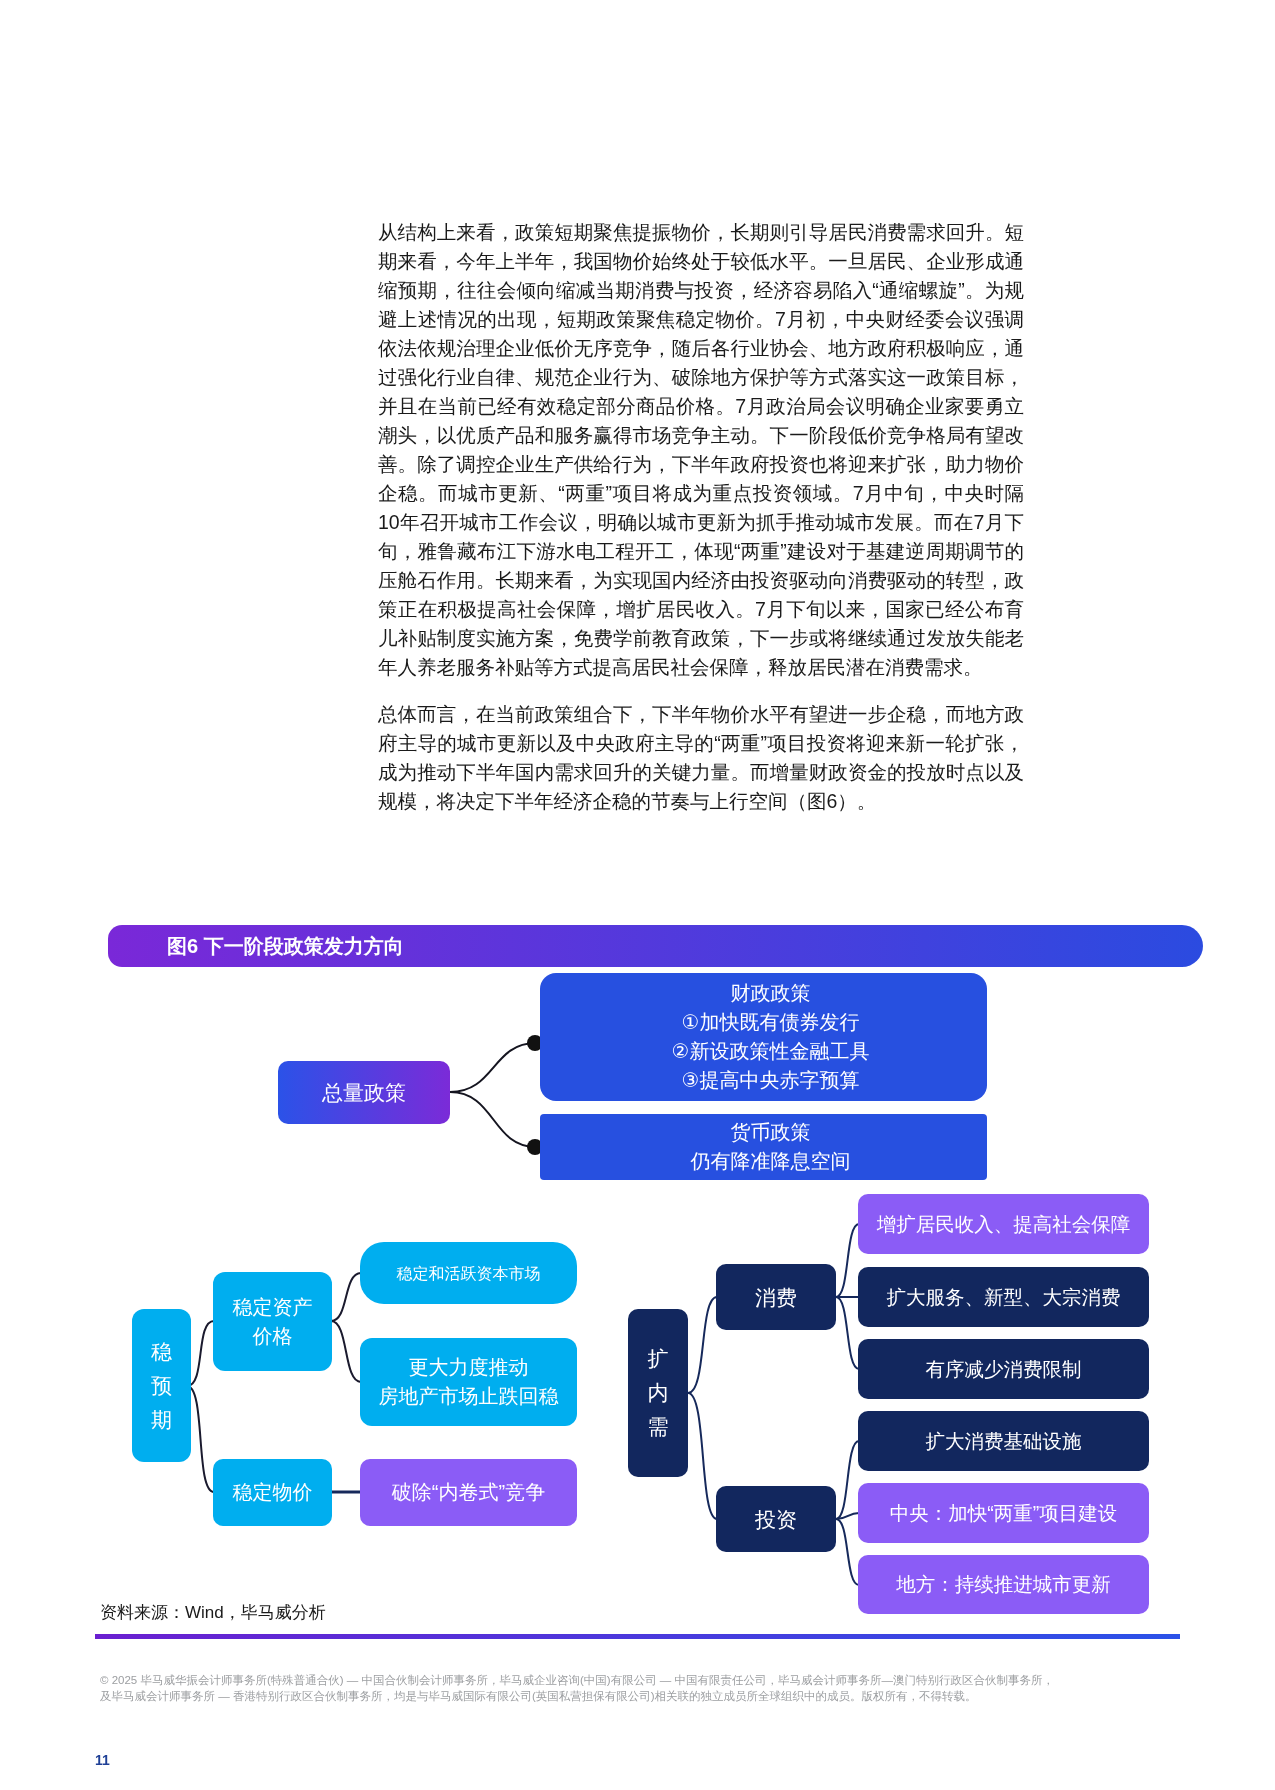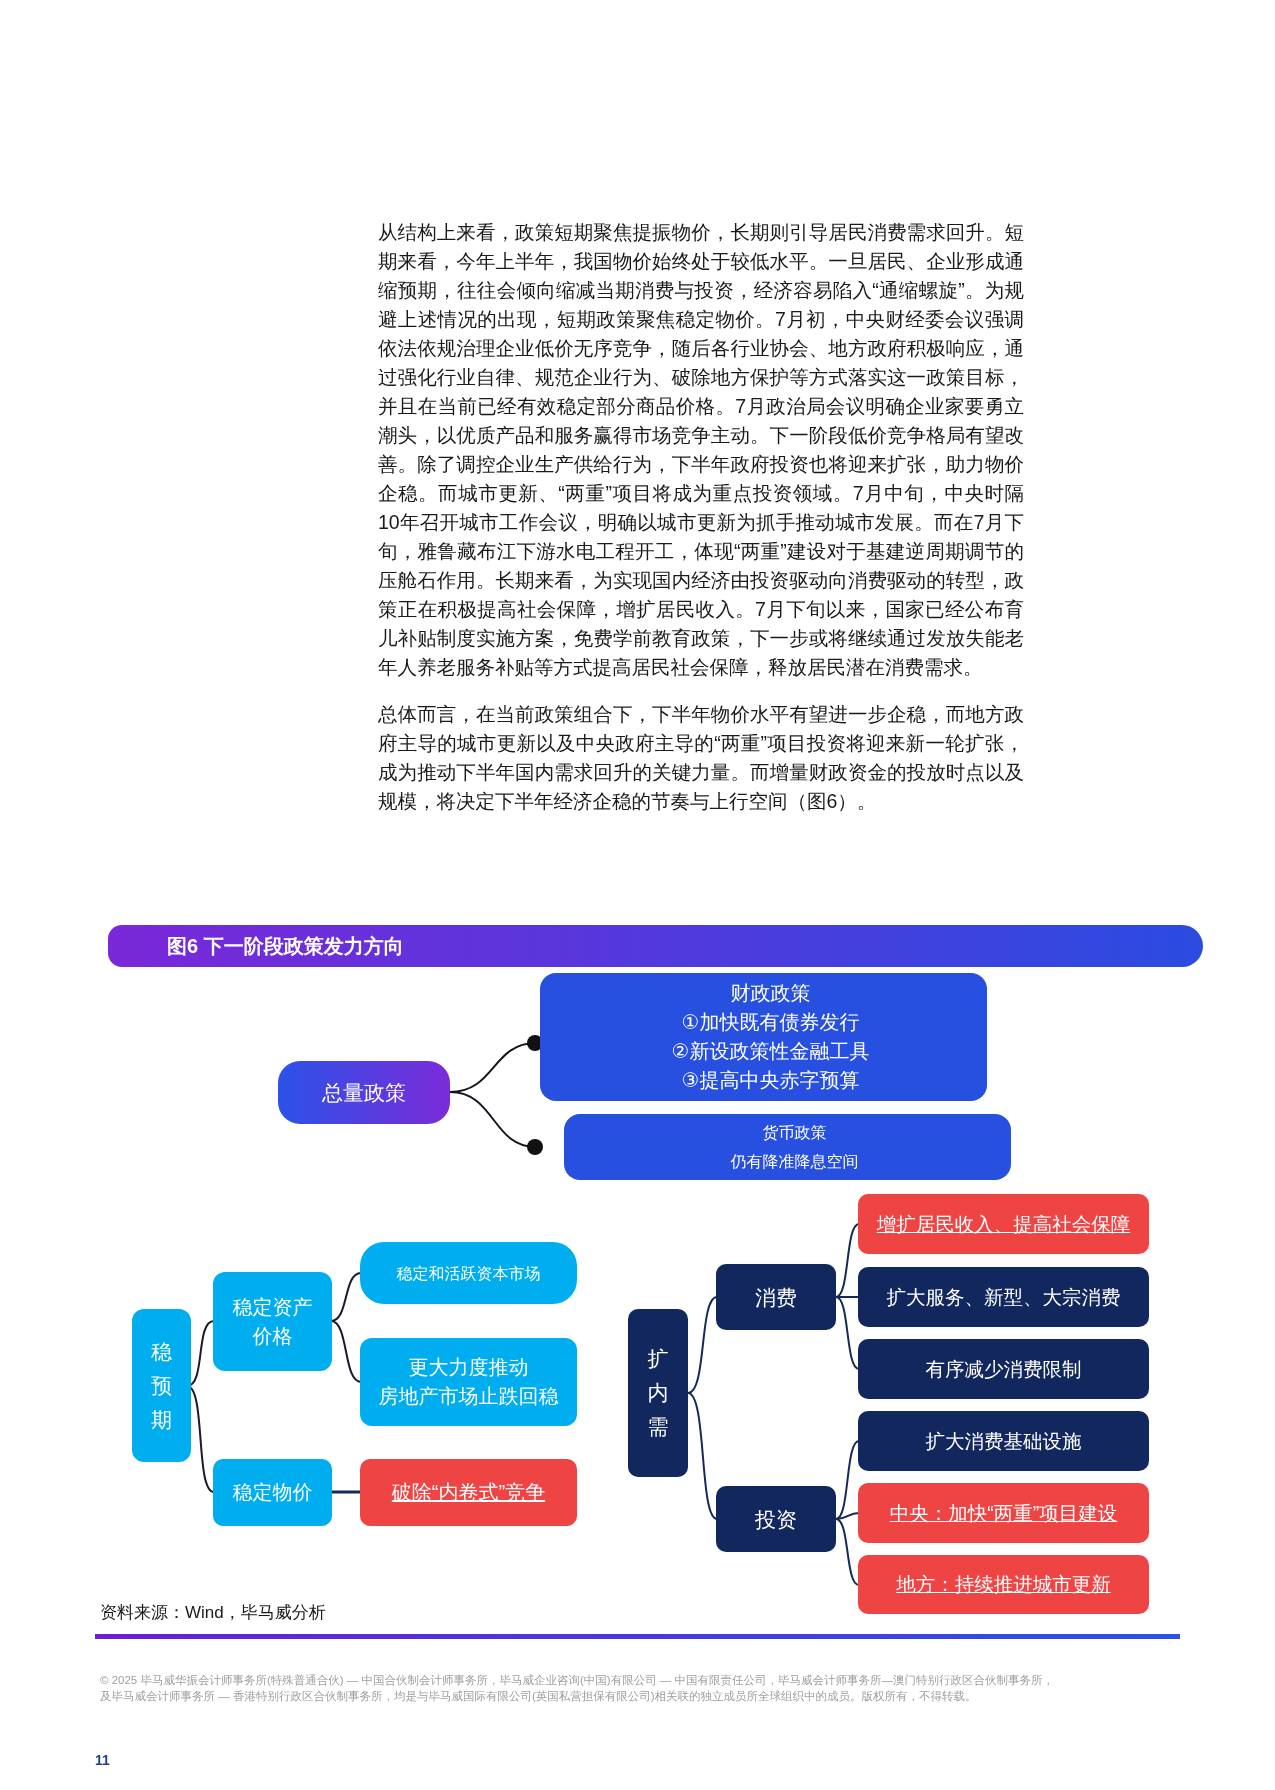--- a/index.html
+++ b/index.html
@@ -32,26 +32,26 @@
   .connectors{position:absolute;left:0;top:0;width:1275px;height:1790px;pointer-events:none;}
   .node{
     position:absolute;display:flex;align-items:center;justify-content:center;
     color:#ffffff;text-align:center;white-space:pre-line;
     border-radius:12px;line-height:29px;
   }
   .node.grad{background:linear-gradient(90deg,#2b52e8 0%,#7b2bd8 100%);}
   .node.blue{background:#2750e0;padding-left:14px;}
   .node.cyan{background:#00aeef;}
   .node.navy{background:#12275e;}
-  .node.pink{background:#ef4444;text-decoration:underline;}
+  .node.pink{background:#8b5cf6;}
   .vtext{width:1.1em;word-break:break-all;line-height:34px;}
 
-  .n-total{left:278px;top:1061px;width:172px;height:63px;font-size:21px;border-radius:22px;}
+  .n-total{left:278px;top:1061px;width:172px;height:63px;font-size:21px;border-radius:10px;}
   .n-fiscal{left:540px;top:973px;width:433px;height:128px;font-size:20px;border-radius:16px;}
-  .n-monetary{left:540px;top:1114px;width:433px;height:66px;font-size:16px;border-radius:16px;margin-left:24px;}
+  .n-monetary{left:540px;top:1114px;width:433px;height:66px;font-size:20px;border-radius:4px;}
 
   .n-expect{left:132px;top:1309px;width:59px;height:153px;font-size:21px;}
   .n-asset{left:213px;top:1272px;width:119px;height:99px;font-size:20px;}
   .n-goodsprice{left:213px;top:1459px;width:119px;height:67px;font-size:20px;border-radius:10px;}
   .n-capital{left:360px;top:1242px;width:217px;height:62px;font-size:16px;border-radius:24px;}
   .n-realestate{left:360px;top:1338px;width:217px;height:88px;font-size:20px;}
   .n-involution{left:360px;top:1459px;width:217px;height:67px;font-size:20px;border-radius:10px;}
 
   .n-demand{left:628px;top:1309px;width:60px;height:168px;font-size:21px;border-radius:10px;}
   .n-consume{left:716px;top:1264px;width:120px;height:66px;font-size:21px;border-radius:10px;}

